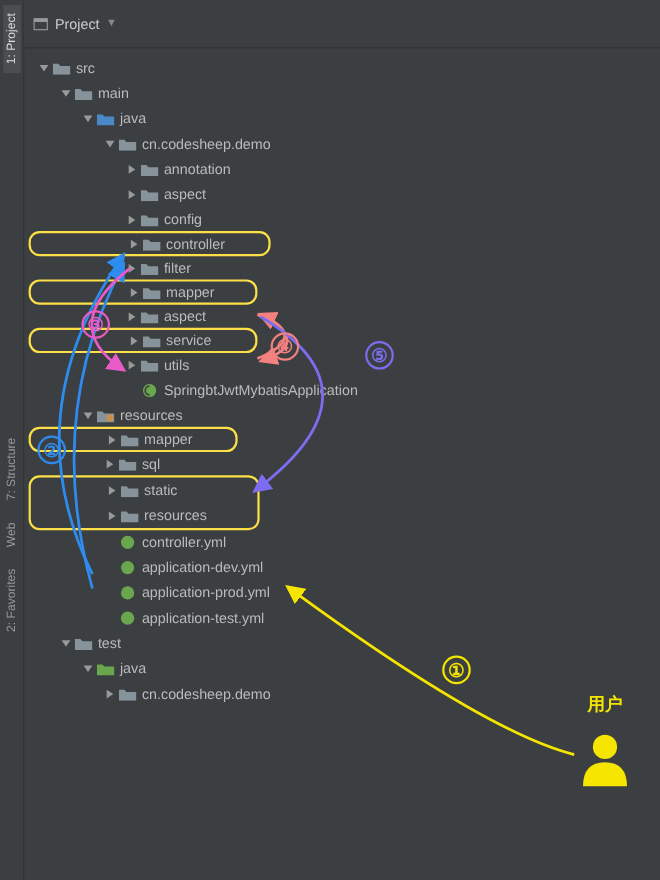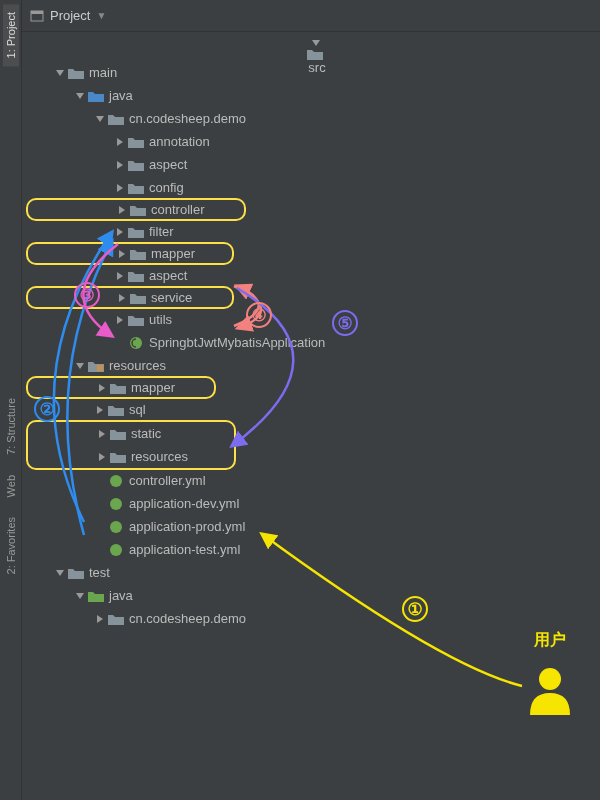--- a/index.html
+++ b/index.html
@@ -31,34 +31,34 @@
       color: #999;
       cursor: pointer;
       margin-bottom: 4px;
       display: flex;
       align-items: center;
       gap: 4px;
     }
     .side-tab.active { color: #ddd; background: #4b4d4f; }
     .main { flex: 1; display: flex; flex-direction: column; position: relative; }
     .toolbar {
-      height: 32px;
+      height: 44px;
       background: #3c3f41;
       border-bottom: 1px solid #323232;
       display: flex;
       align-items: center;
       padding: 0 8px;
       gap: 6px;
     }
     .toolbar-icon { width: 14px; height: 14px; }
     .tree { flex: 1; padding: 6px 0 0 4px; overflow: hidden; }
     .node { display: flex; align-items: center; height: 23px; padding-left: 0; white-space: nowrap; }
     .arrow { width: 12px; height: 12px; margin-right: 2px; display: inline-flex; align-items: center; justify-content: center; }
     .folder-icon, .file-icon { width: 16px; height: 14px; margin-right: 5px; display: inline-flex; align-items: center; justify-content: center; }
-    .indent-0 { padding-left: 8px; flex-direction: column; }
+    .indent-0 { padding-left: 8px; }
     .indent-1 { padding-left: 28px; }
     .indent-2 { padding-left: 48px; }
     .indent-3 { padding-left: 68px; }
     .indent-4 { padding-left: 88px; }
     .highlight { border: 2px solid #fde047; border-radius: 10px; margin: -1px 0; }
     .label-text { color: #bbbbbb; }
     .annotation-layer { position: absolute; top: 26px; left: 0; right: 0; bottom: 0; pointer-events: none; }
     .circle-num {
       position: absolute;
       width: 26px; height: 26px;

